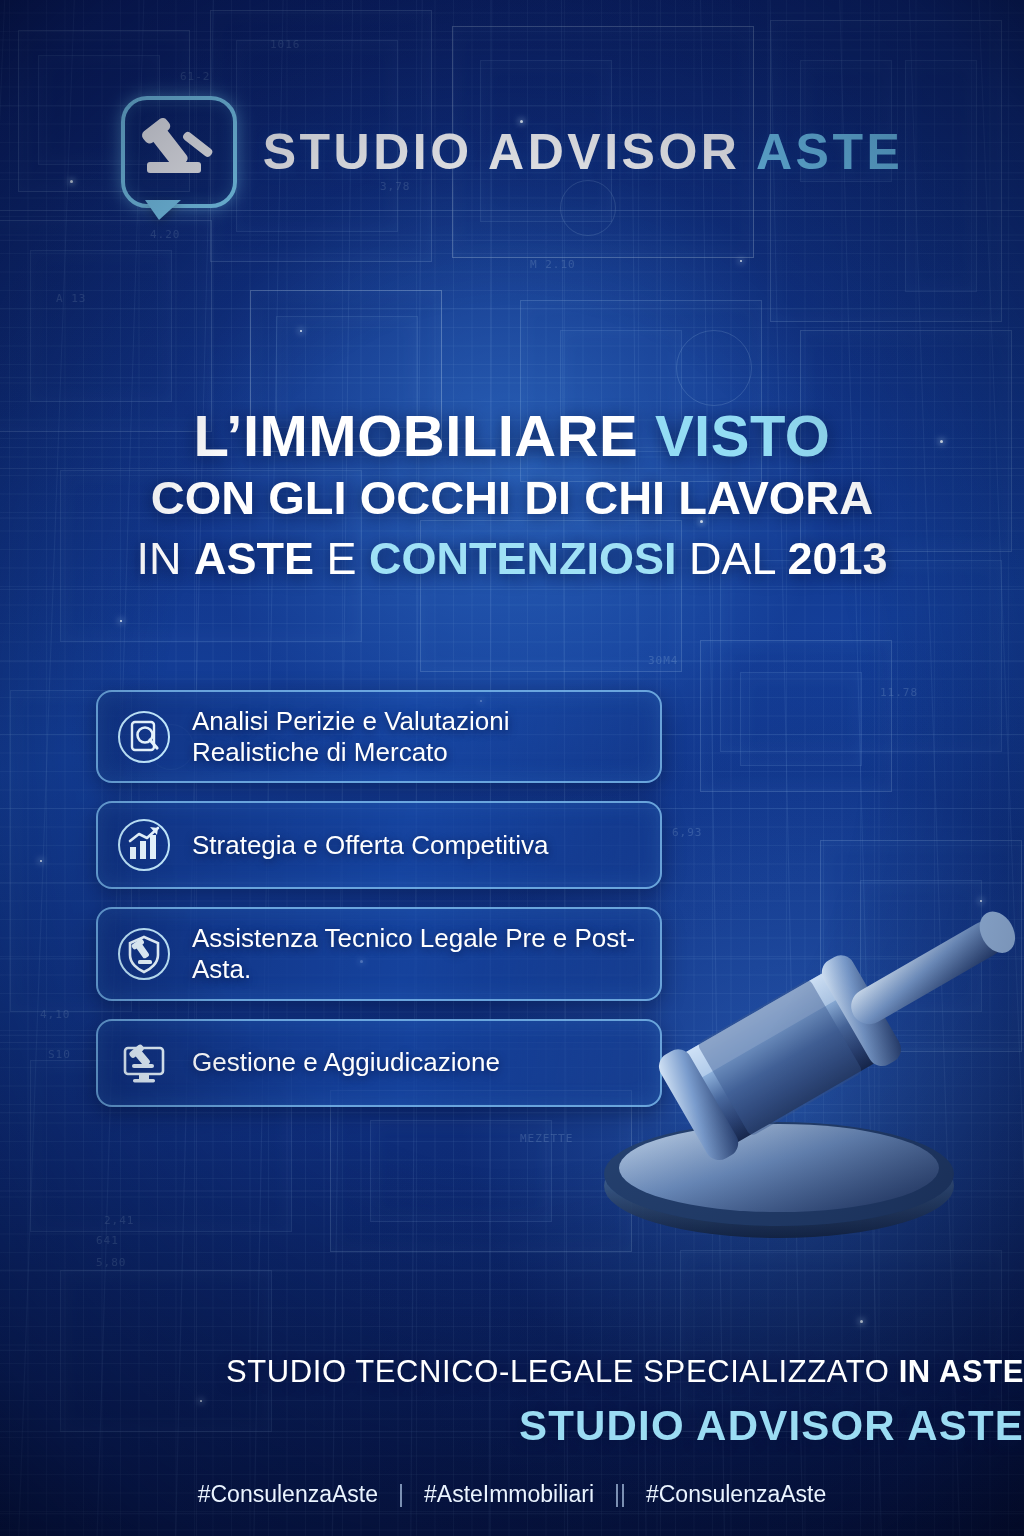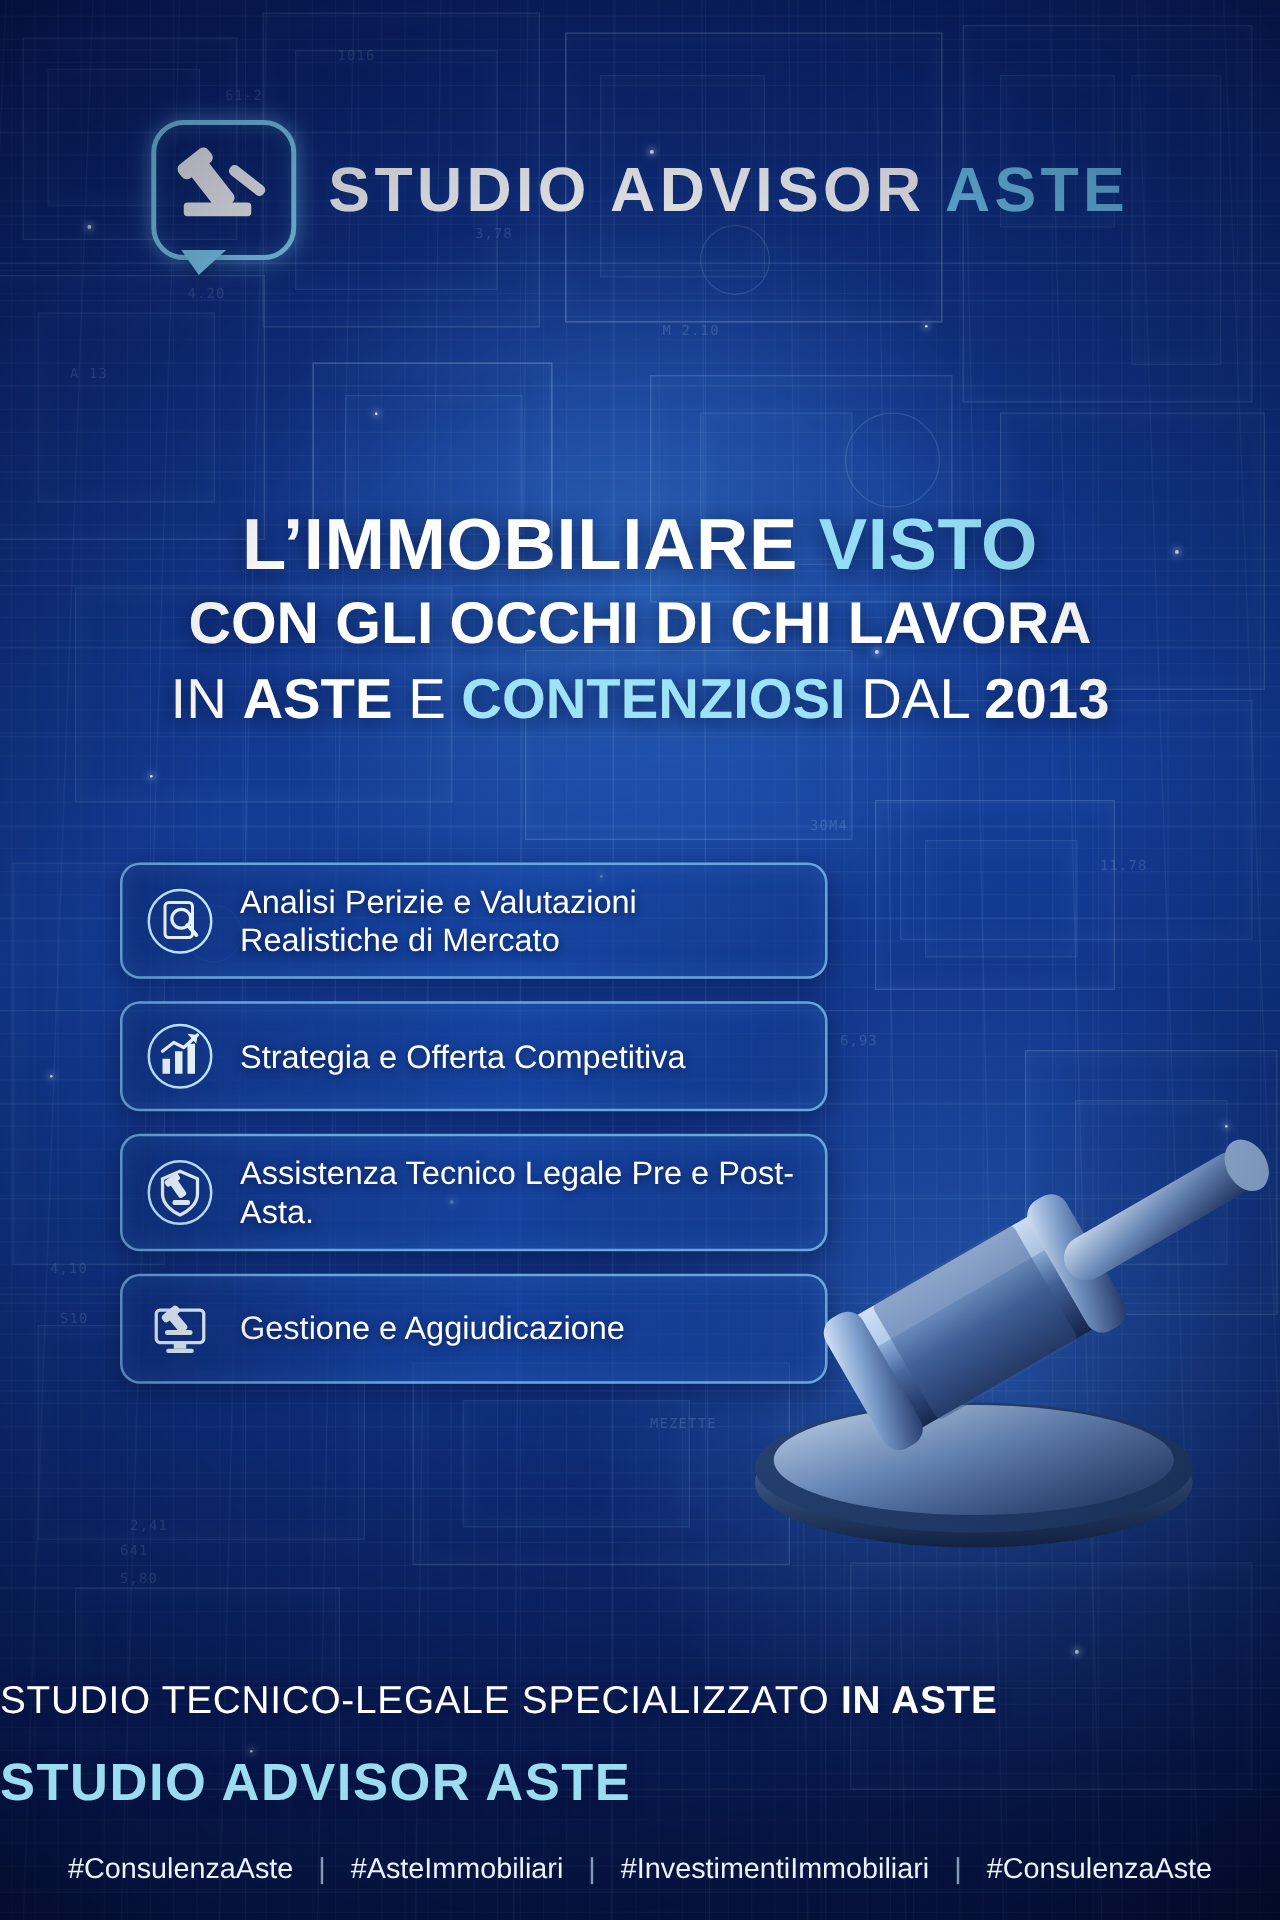--- a/index.html
+++ b/index.html
@@ -203,32 +203,32 @@
   }
 
   
   .gavel { position: absolute; right: -10px; bottom: 180px; width: 470px; height: 470px; }
 
   
   .footer {
     position: absolute;
     left: 0; right: 0;
     bottom: 86px;
-    text-align: left;
+    text-align: right;
   }
   .f-line1 {
     font-size: 31px;
     letter-spacing: 0.6px;
     color: #ffffff;
     font-weight: 400;
     text-shadow: 0 2px 12px rgba(5,18,60,0.9);
   }
   .f-line1 b { font-weight: 800; }
   .f-line2 {
-    margin-top: 24px;
+    margin-top: 12px;
     font-size: 42px;
     font-weight: 800;
     letter-spacing: 1.2px;
     color: #9bdcf3;
     text-shadow: 0 2px 14px rgba(5,18,60,0.9);
   }
   .hashtags {
     position: absolute;
     left: 0; right: 0;
     bottom: 28px;
@@ -470,18 +470,17 @@
       <span>STUDIO TECNICO-LEGALE SPECIALIZZATO </span><b>IN ASTE</b>
     </div>
     <div class="f-line2">STUDIO ADVISOR ASTE</div>
   </div>
 
   <div class="hashtags">
     <span class="tag">#ConsulenzaAste</span>
     <span class="sep">|</span>
     <span class="tag">#AsteImmobiliari</span>
     <span class="sep">|</span>
-    <span class="tag">#InvestimentiImmobiliari</span>
     <span class="sep">|</span>
     <span class="tag">#ConsulenzaAste</span>
   </div>
 
 </div>
 
 </body></html>

